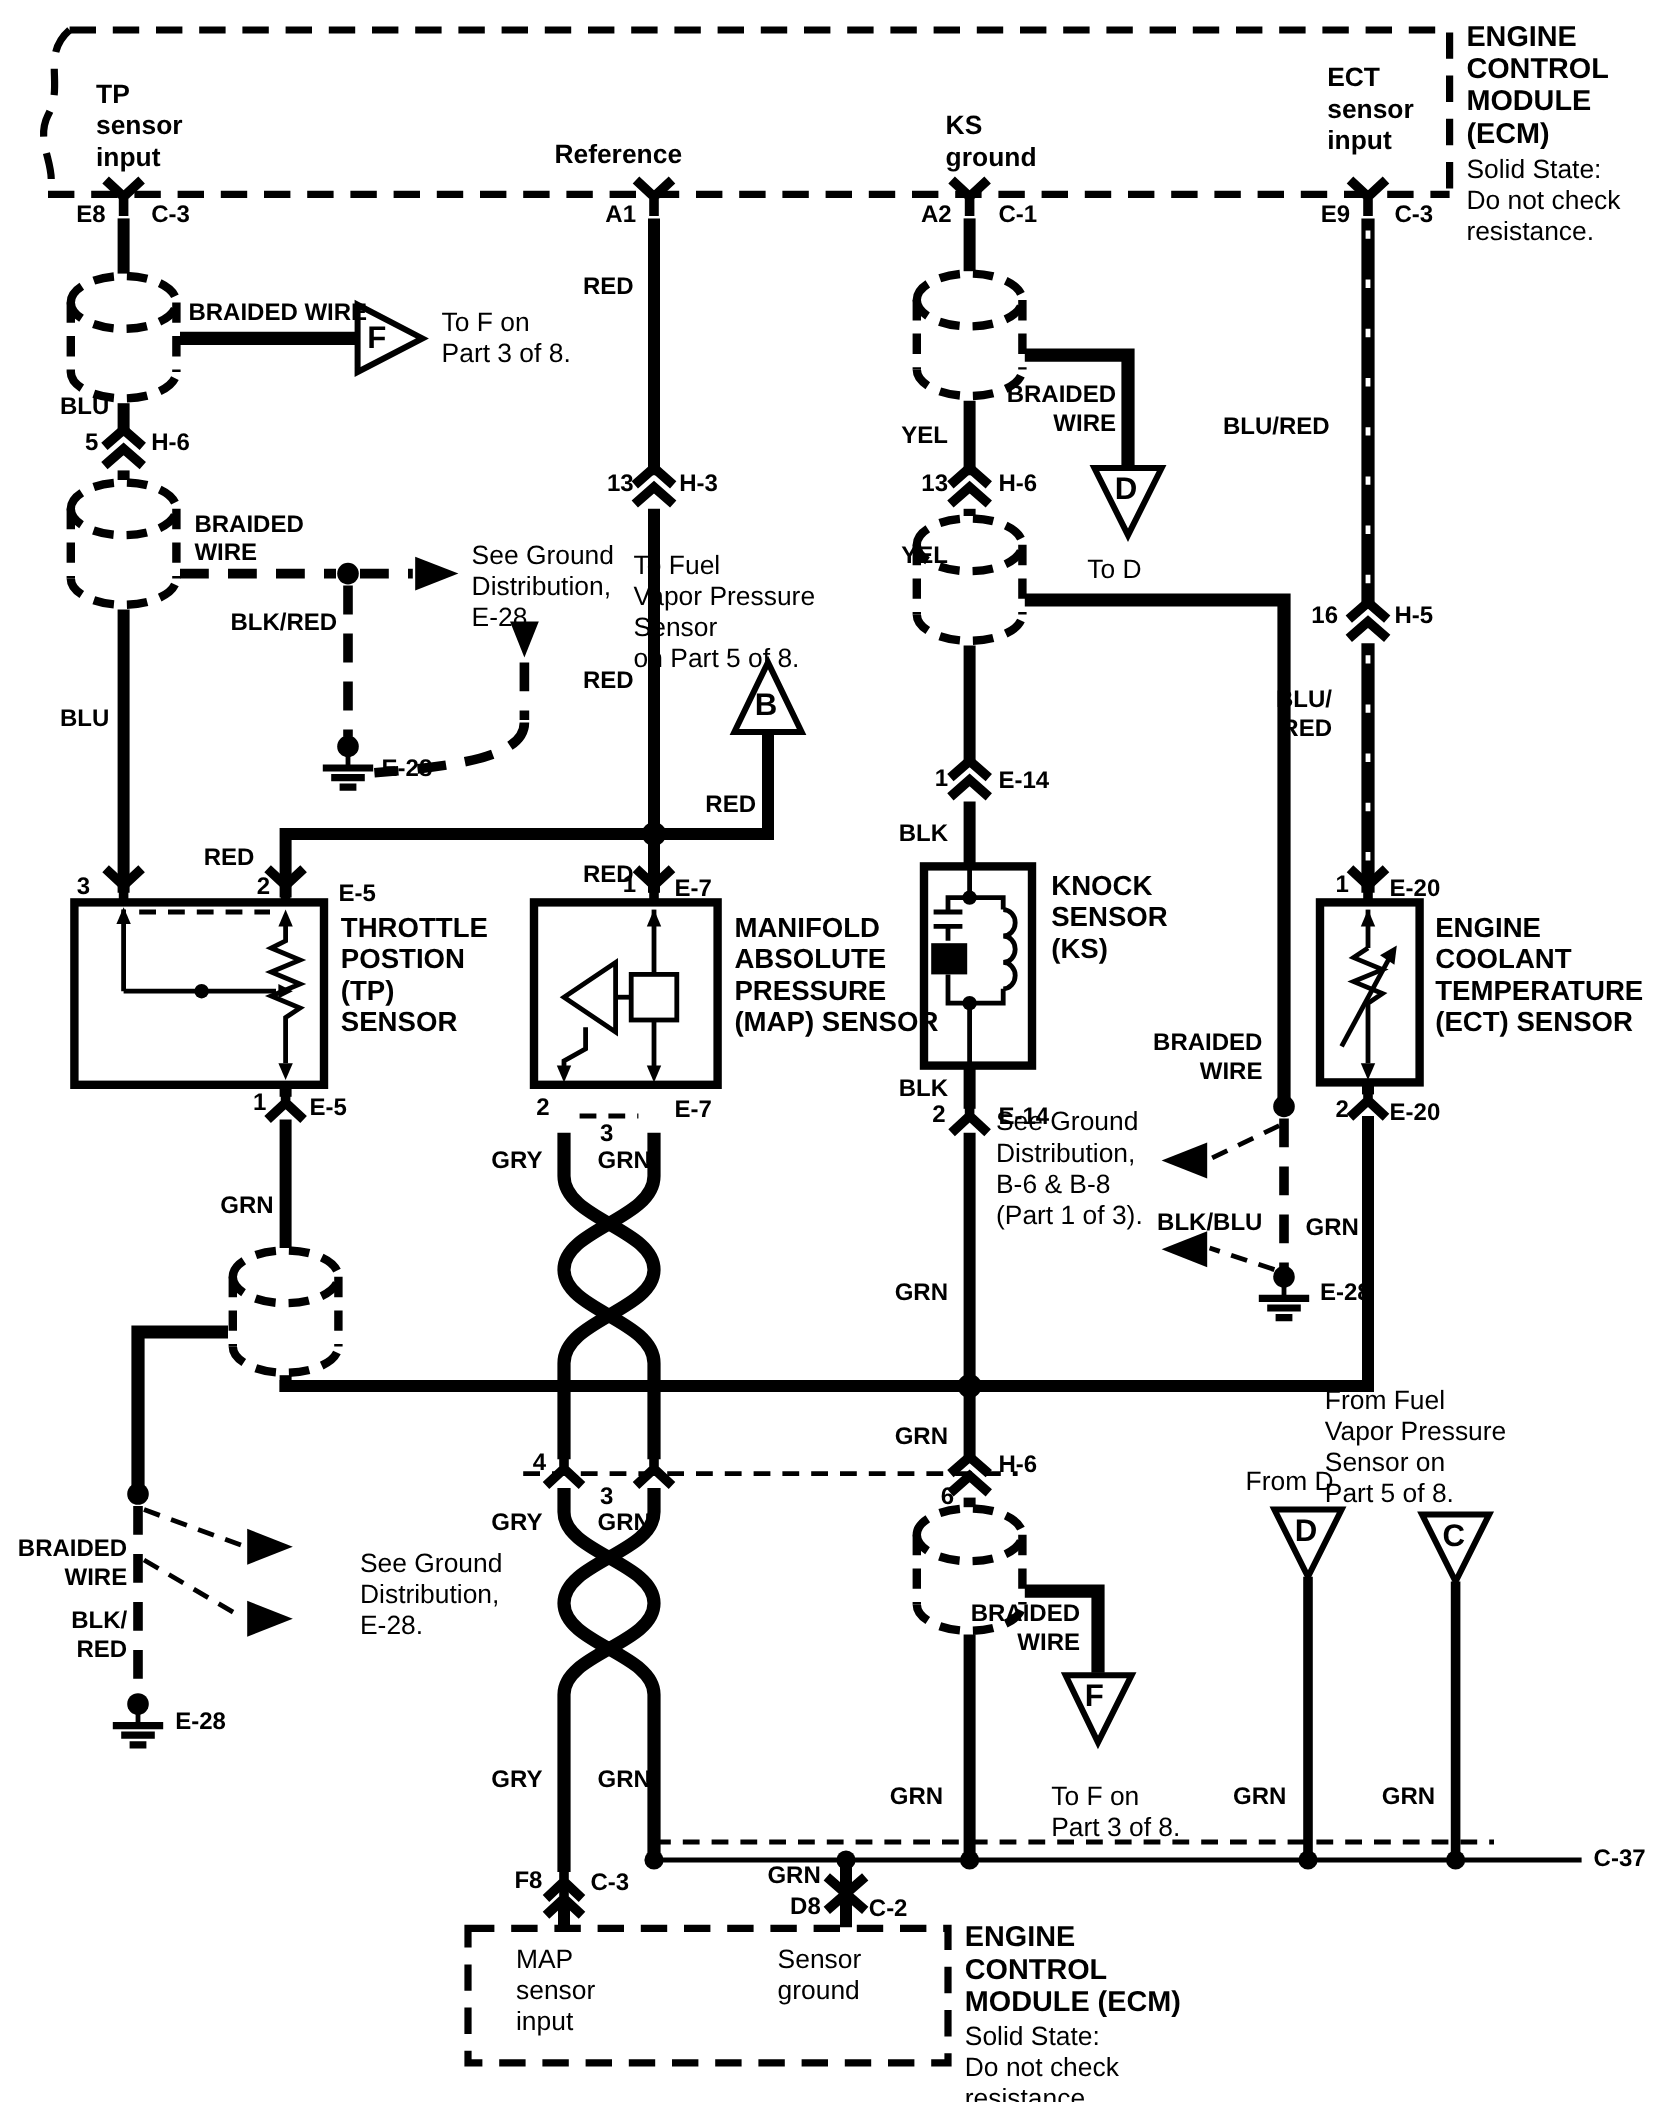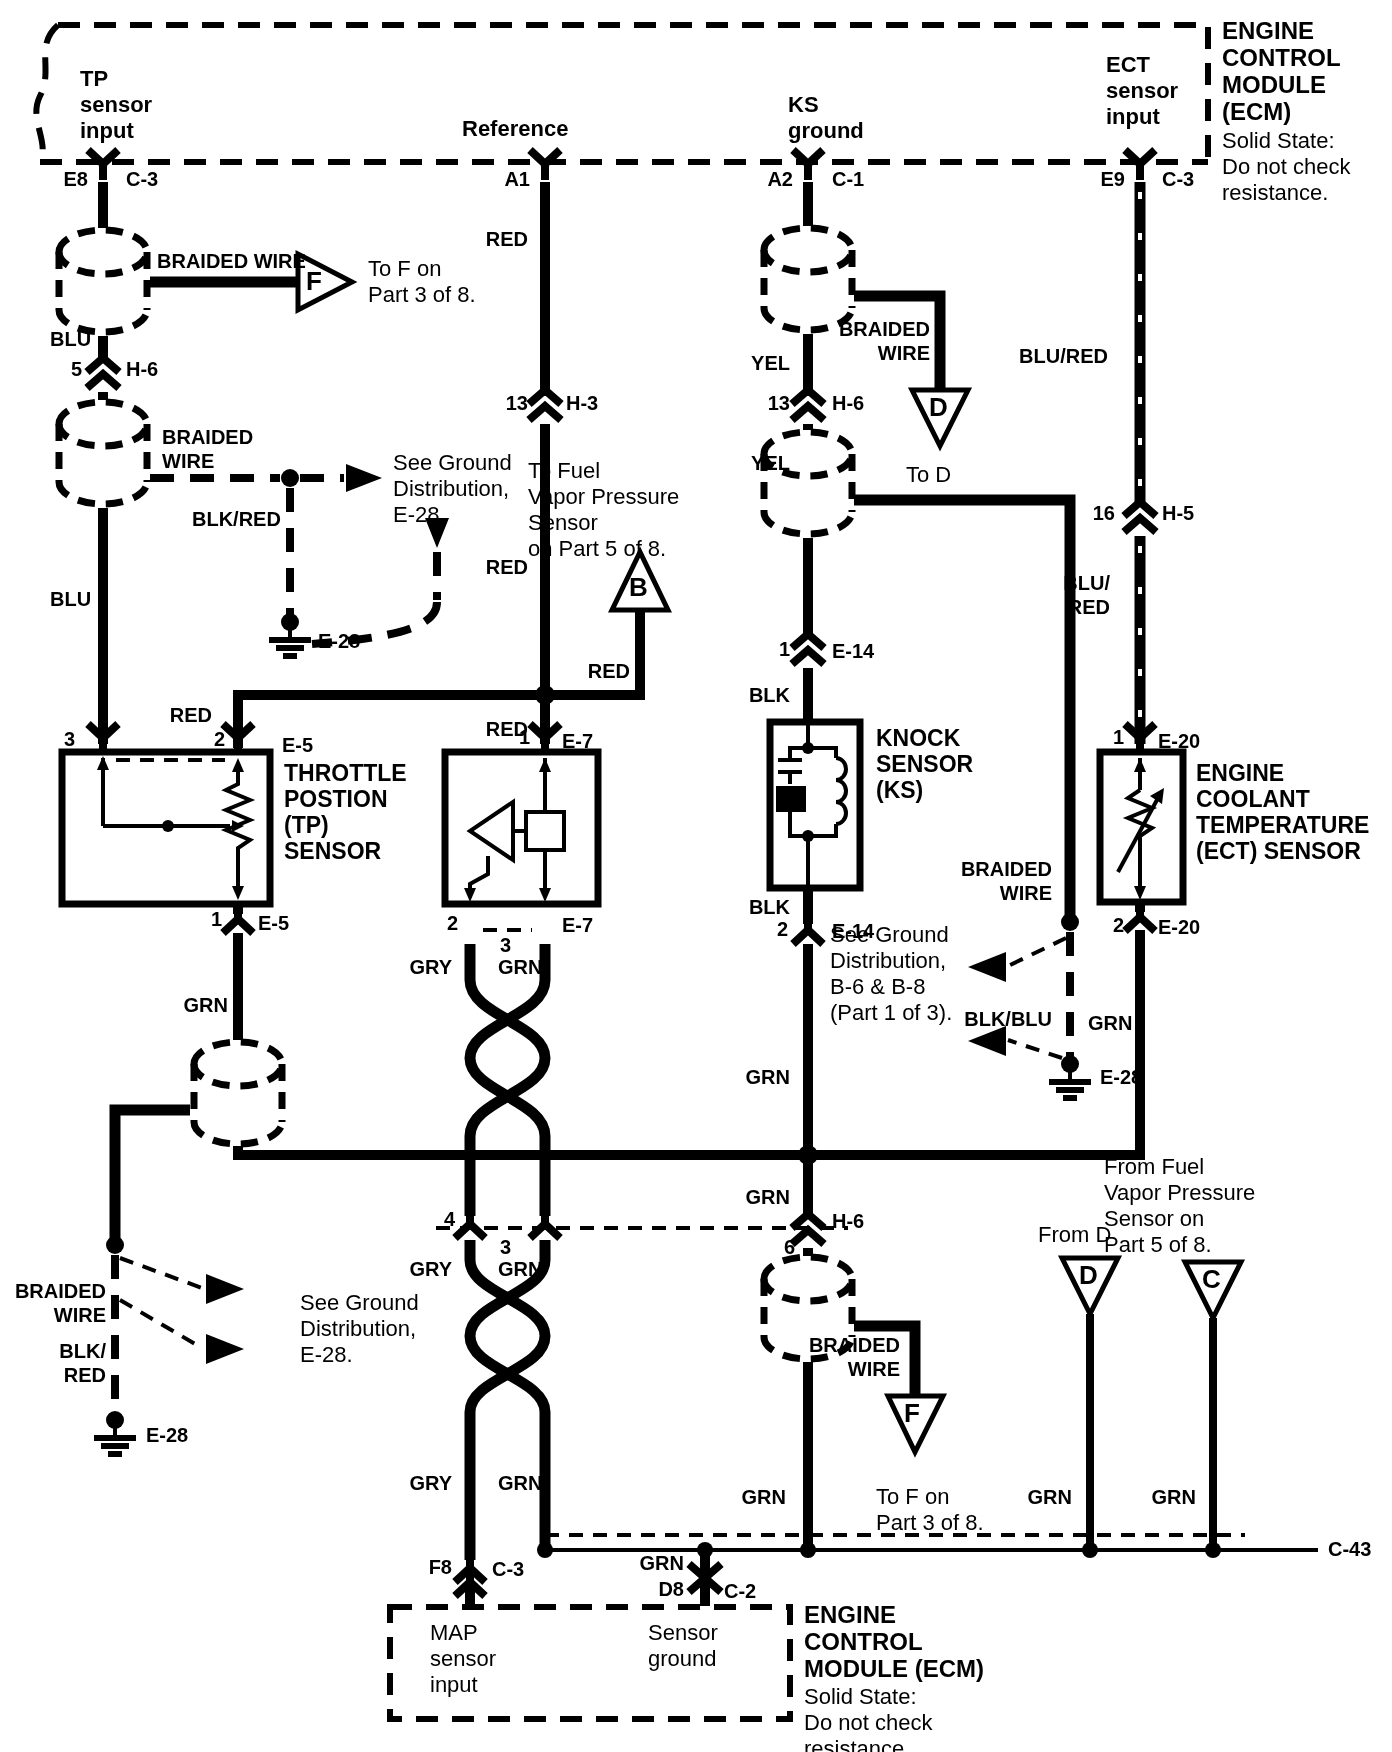--- a/index.html
+++ b/index.html
@@ -333,20 +333,24 @@
 <span class="lb b" style="left:282px;top:734px">E-5</span>
 <span class="lb b ra" style="left:530px;top:726px">1</span>
 <span class="lb b" style="left:562px;top:730px">E-7</span>
 <span class="lb b ra" style="left:1124px;top:726px">1</span>
 <span class="lb b" style="left:1158px;top:730px">E-20</span>
 
 <span class="lb t" style="left:284px;top:760px">THROTTLE
 POSTION
 (TP)
 SENSOR</span>
+<span class="lb t" style="left:612px;top:760px">MANIFOLD
+ABSOLUTE
+PRESSURE
+(MAP) SENSOR</span>
 <span class="lb t" style="left:876px;top:725px">KNOCK
 SENSOR
 (KS)</span>
 <span class="lb t" style="left:1196px;top:760px">ENGINE
 COOLANT
 TEMPERATURE
 (ECT) SENSOR</span>
 
 <span class="lb b ra" style="left:790px;top:352px">YEL</span>
 <span class="lb b ra" style="left:790px;top:392px">13</span>
@@ -420,21 +424,21 @@
 <span class="lb b ra" style="left:786px;top:1486px">GRN</span>
 <span class="lb n" style="left:1038px;top:1222px">From D</span>
 <span class="lb tri" style="left:1079px;top:1260px">D</span>
 <span class="lb b ra" style="left:1072px;top:1486px">GRN</span>
 <span class="lb n" style="left:1104px;top:1154px">From Fuel
 Vapor Pressure
 Sensor on
 Part 5 of 8.</span>
 <span class="lb tri" style="left:1202px;top:1264px">C</span>
 <span class="lb b ra" style="left:1196px;top:1486px">GRN</span>
-<span class="lb b" style="left:1328px;top:1538px">C-43</span>
+<span class="lb b" style="left:1328px;top:1538px">C-37</span>
 
 <span class="lb b ra" style="left:684px;top:1552px">GRN</span>
 <span class="lb b ra" style="left:684px;top:1578px">D8</span>
 <span class="lb b" style="left:724px;top:1580px">C-2</span>
 
 <span class="lb n" style="left:430px;top:1620px">MAP
 sensor
 input</span>
 <span class="lb n" style="left:648px;top:1620px">Sensor
 ground</span>

